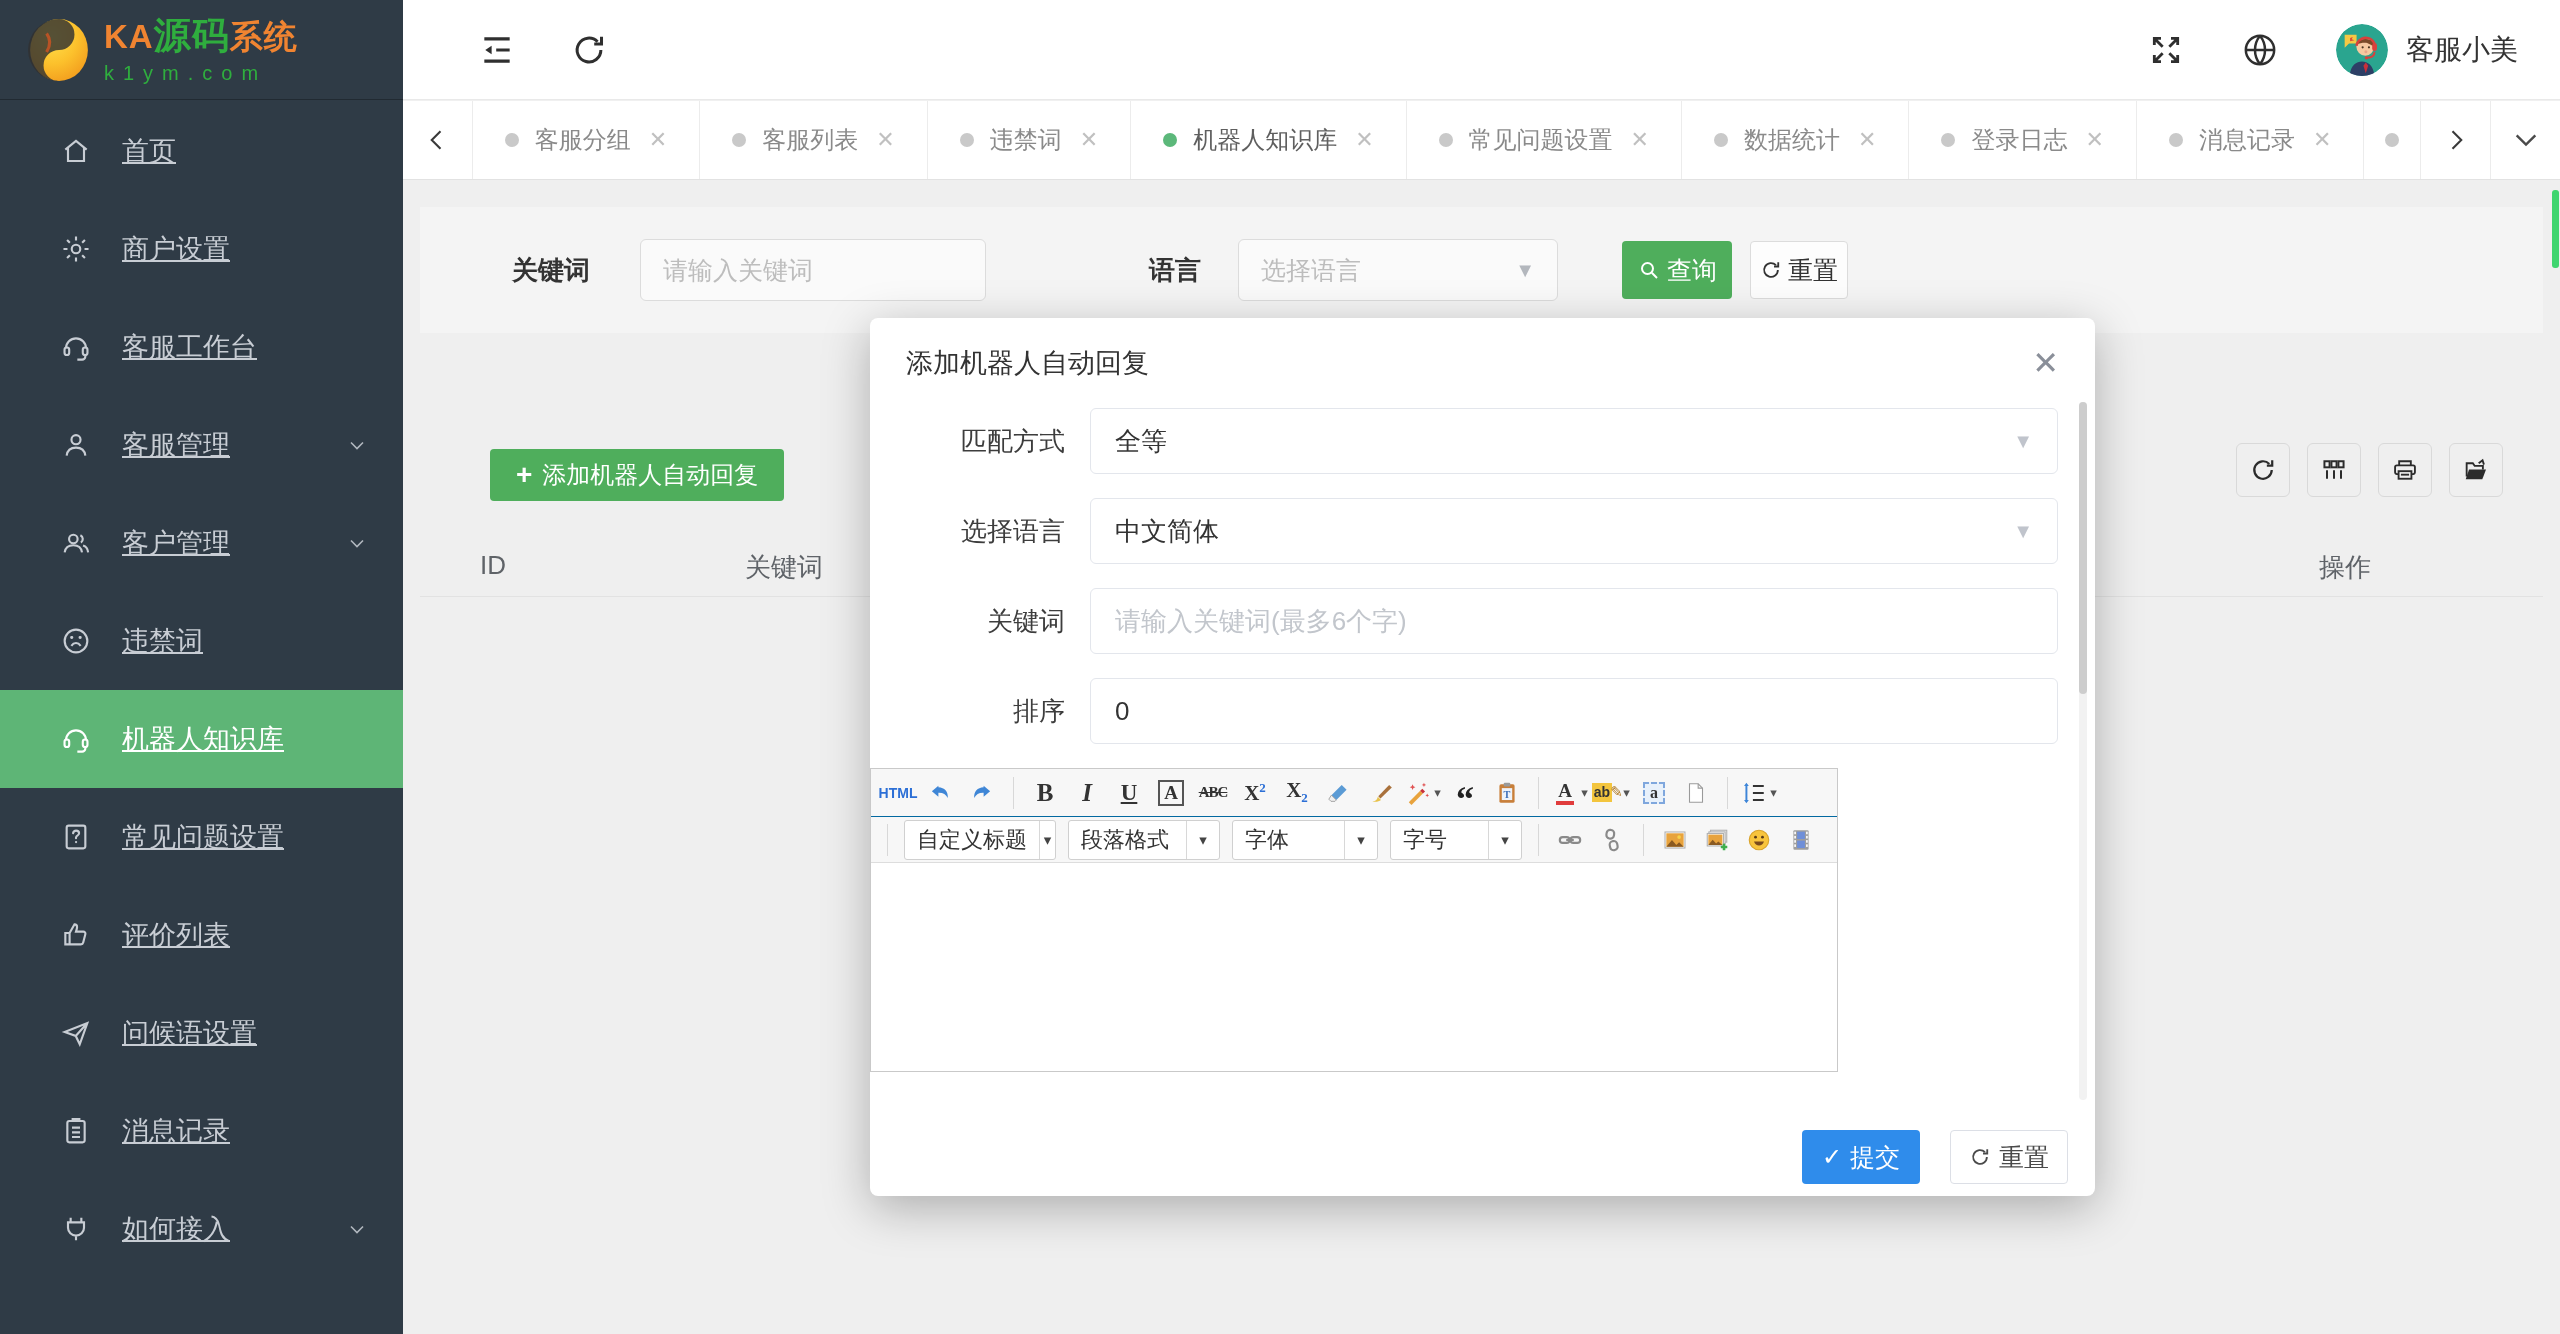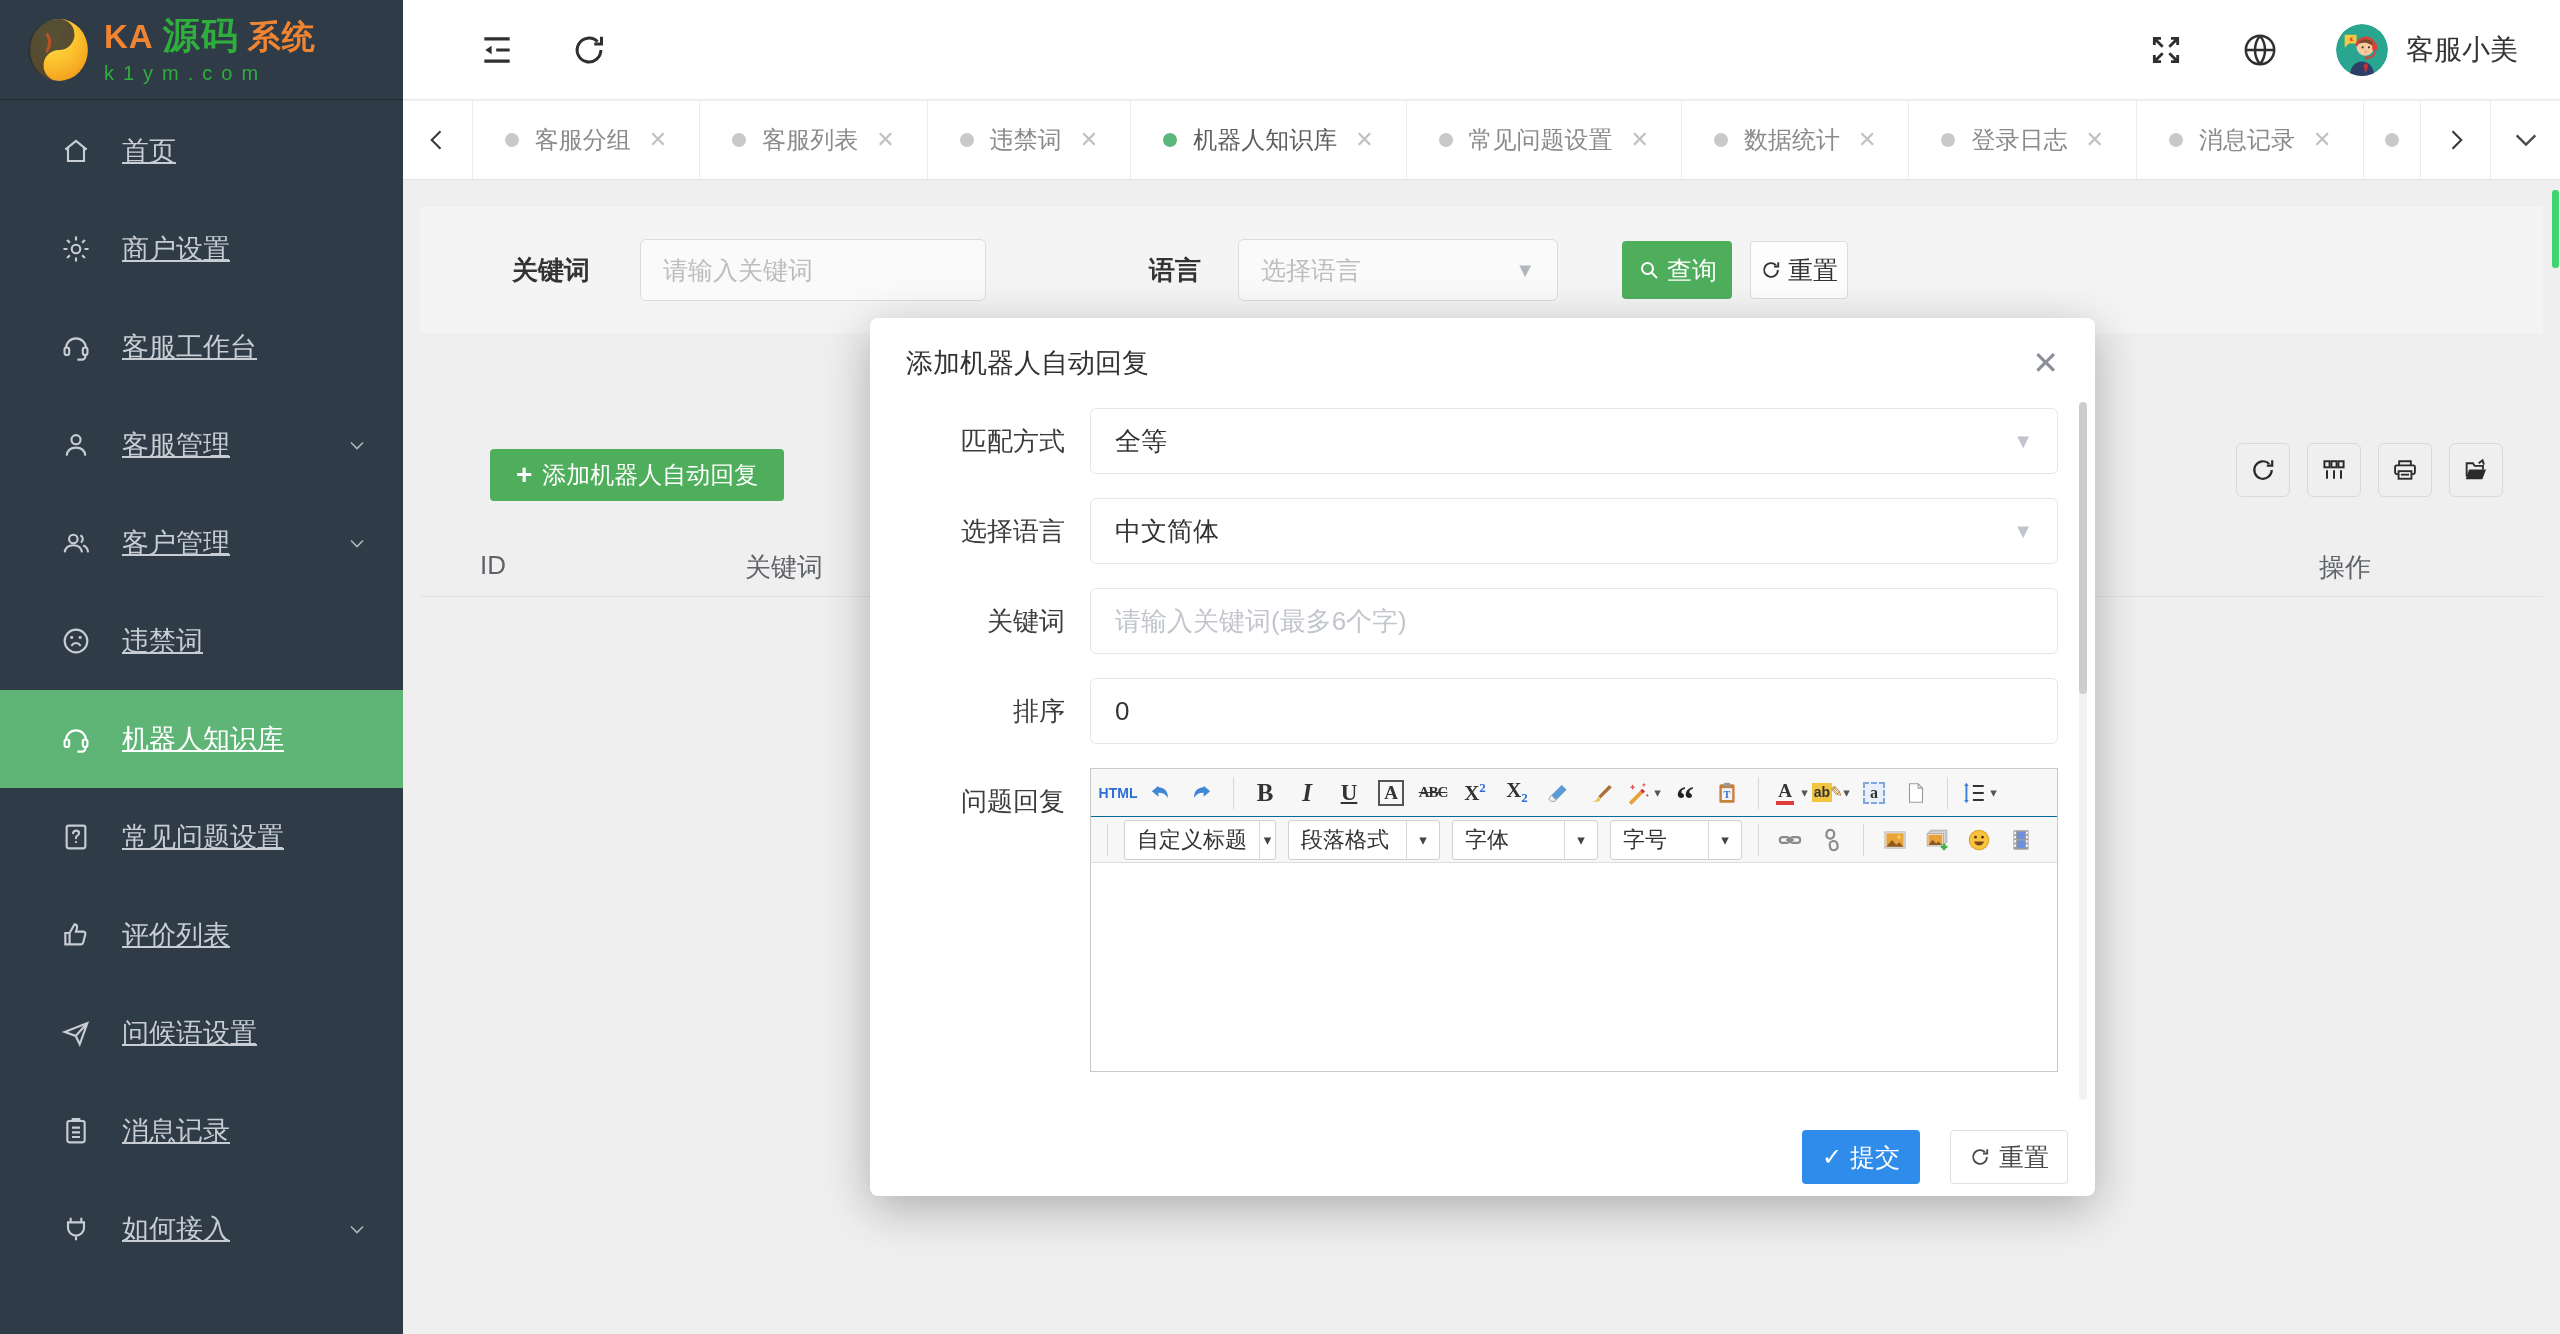--- a/index.html
+++ b/index.html
@@ -7,21 +7,21 @@
   .app{position:relative;width:2560px;height:1334px;overflow:hidden;}
   .icon svg{display:block;}
 
   
   .sidebar{position:absolute;left:0;top:0;width:403px;height:1334px;background:#2f3b46;z-index:3;overflow:hidden;}
   .logo-area{height:100px;display:flex;align-items:center;padding-left:26px;border-bottom:1px solid rgba(0,0,0,.28);box-sizing:border-box;}
   .logo-mark{width:66px;height:68px;flex:0 0 auto;}
   .brand-text{margin-left:12px;display:flex;flex-direction:column;line-height:1;}
   .brand-title{font-weight:bold;font-size:33px;letter-spacing:1px;display:flex;align-items:baseline;}
   .brand-ka{color:#f08431;}
-  .brand-mid{color:#2fae3e;font-size:37px;margin:0 9px;}
+  .brand-mid{color:#2fae3e;font-size:37px;margin:0 0;}
   .brand-suffix{color:#f08431;}
   .brand-sub{color:#2fae3e;font-size:20px;letter-spacing:9px;margin-top:9px;}
   .side-menu{position:absolute;top:102px;left:0;right:0;}
   .side-item{height:98px;display:flex;align-items:center;padding:0 34px 0 60px;color:#c8cdd4;font-size:27px;cursor:pointer;text-decoration:underline;}
   .side-item .side-icon{width:32px;height:32px;flex:0 0 auto;}
   .side-item .side-icon svg{width:32px;height:32px;}
   .side-label{margin-left:30px;white-space:nowrap;}
   .side-caret{margin-left:auto;width:24px;height:24px;opacity:.85;}
   .side-caret svg{width:24px;height:24px;}
   .side-item.active{background:#5eb576;color:#ffffff;}
@@ -544,21 +544,20 @@
           <input class="m-input" type="text" data-name="keyword-field-input" placeholder="请输入关键词(最多6个字)" style="">
         </div>
       </div>
       <div class="m-row" data-name="sort-row">
         <span class="m-label" data-name="sort-field-label">排序</span>
         <div class="m-control">
           <input class="m-input" type="text" data-name="sort-field-input" value="0" style="">
         </div>
       </div>
       <div class="m-row editor-row" data-name="reply-row">
-        <span class="m-label" data-name="reply-field-label">问题回复</span>
         <div class="m-control">
           <div class="editor" data-name="rich-text-editor">
             <div class="ed-toolbar row1" data-name="editor-toolbar-row1">
                 <button class="ed-btn" data-name="html-source-button">
                   <span class="icon ed-icon" data-name="html-source-icon" style="width:26px;height:26px;">
                     <span style="color:#2c6fd6;font-weight:bold;font-size:14px;">HTML</span>
                   </span>
                 </button>
                 <button class="ed-btn" data-name="undo-button">
                   <span class="icon ed-icon" data-name="undo-icon" style="width:26px;height:26px;">

